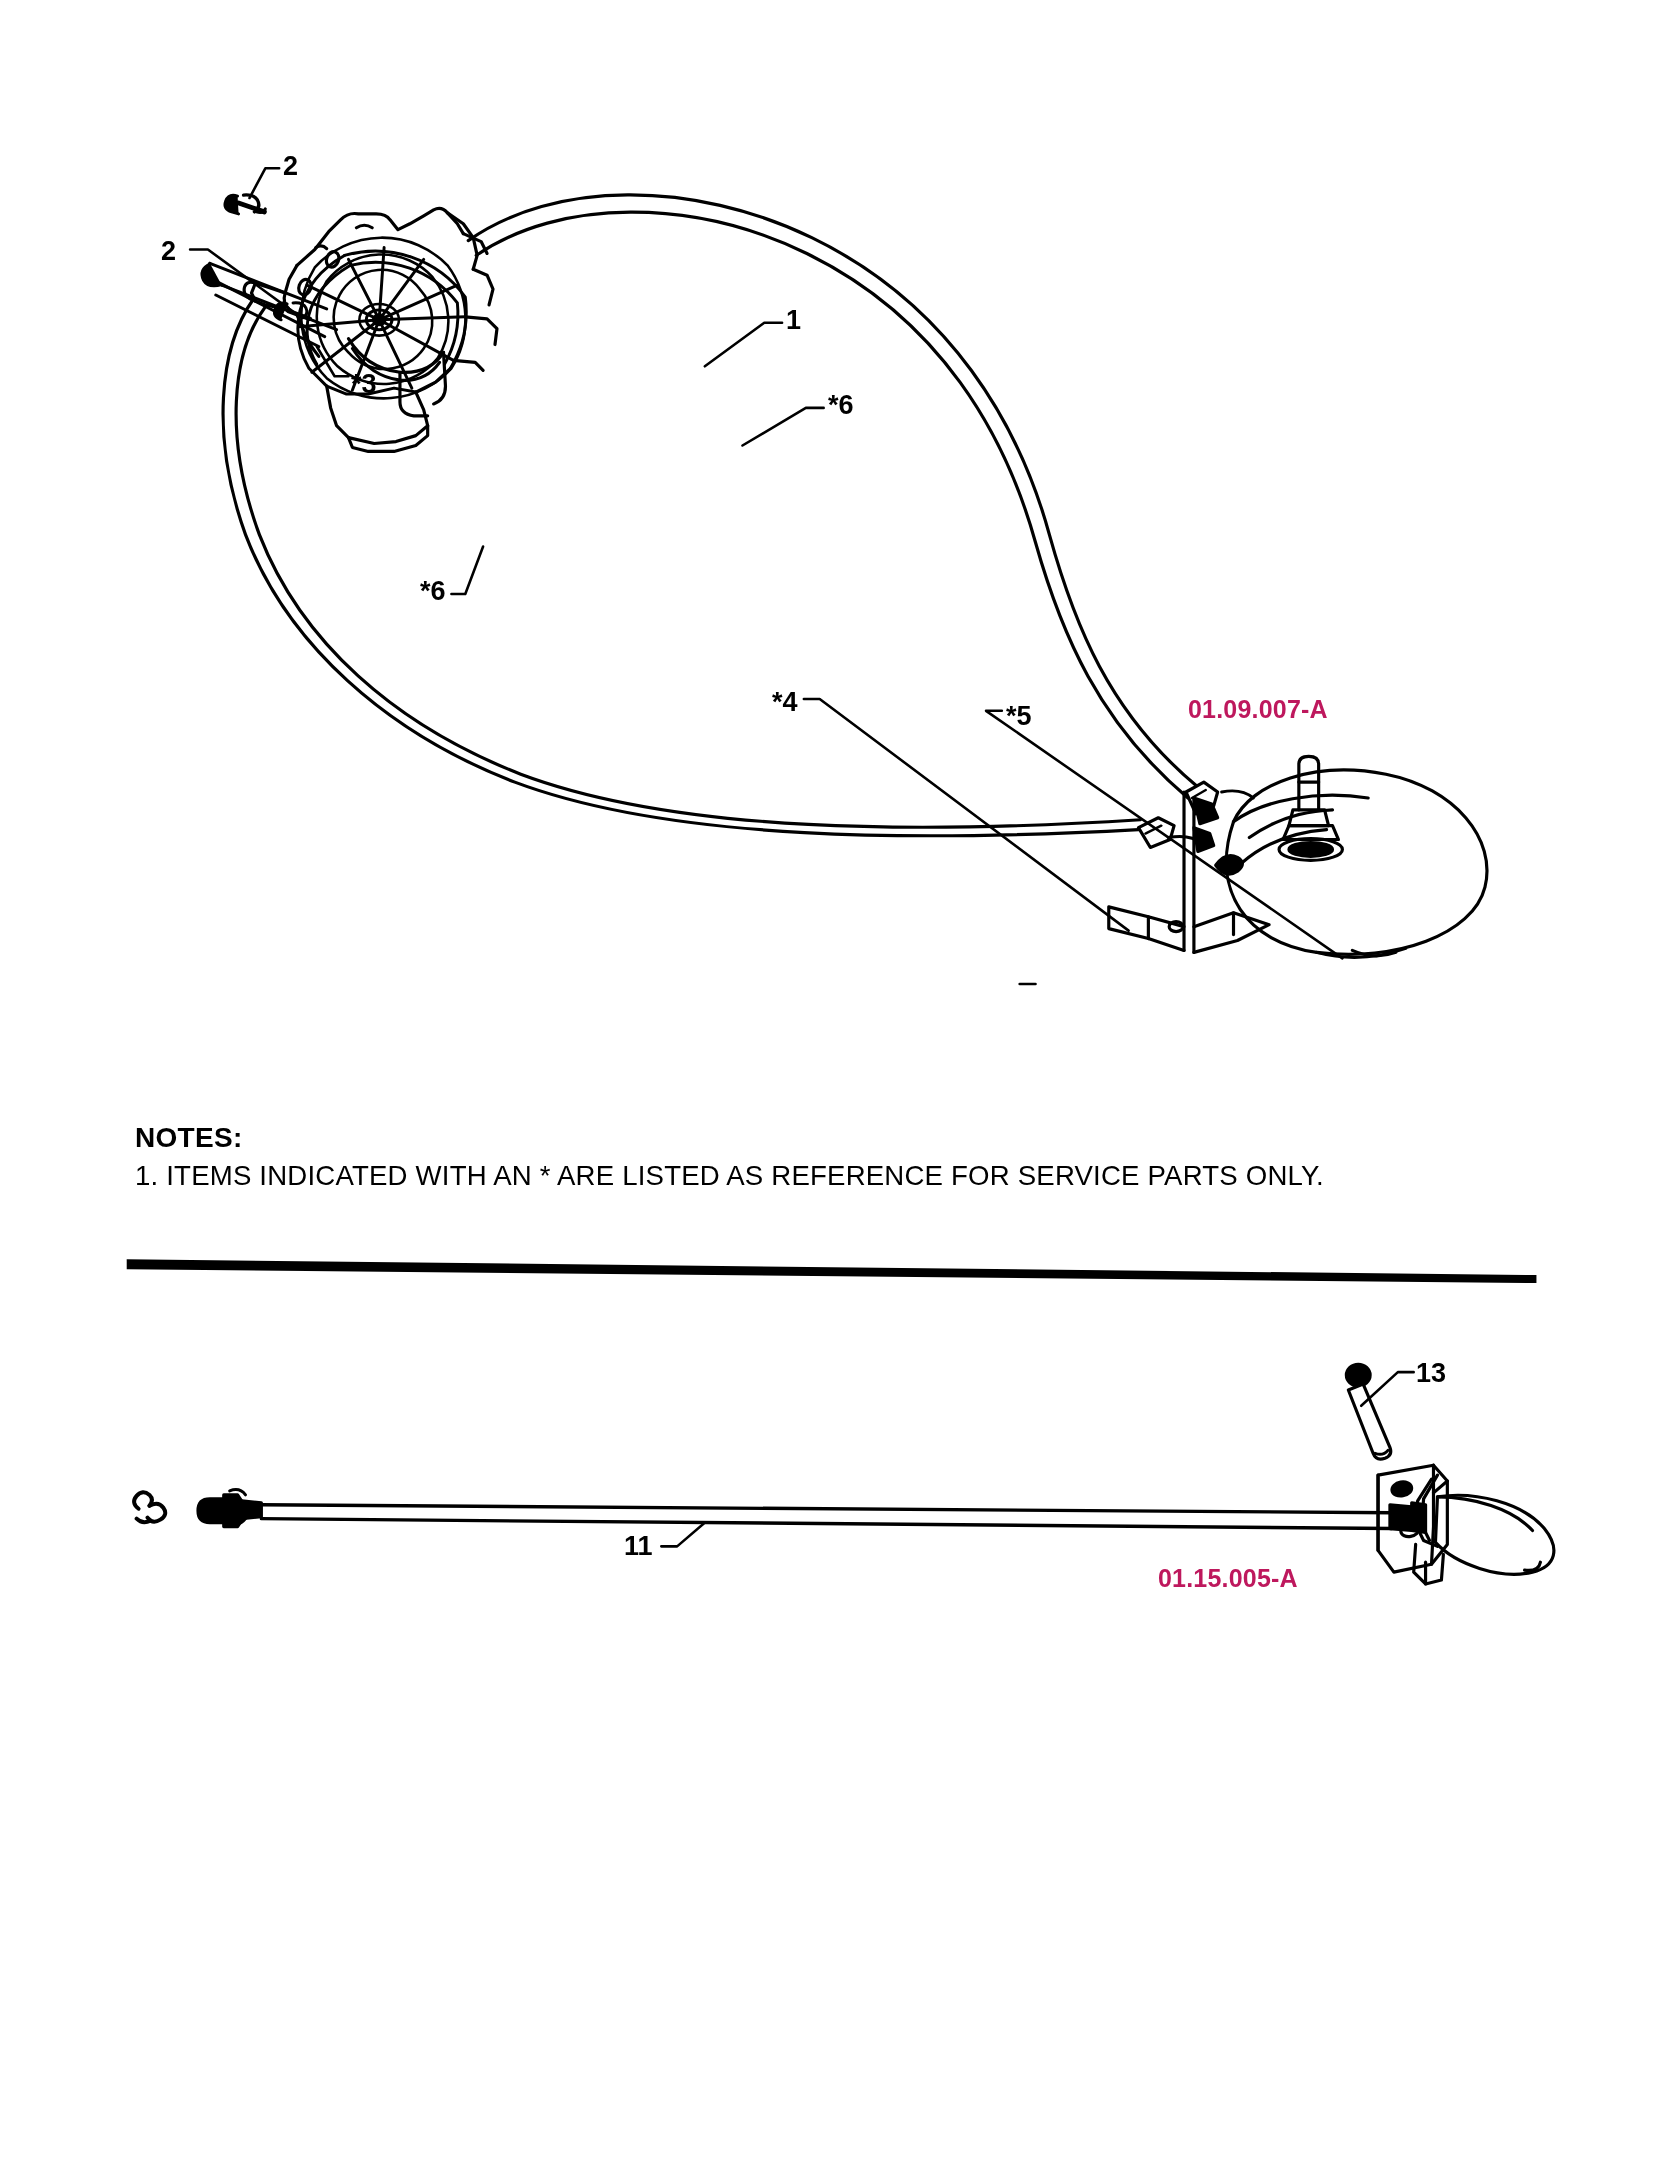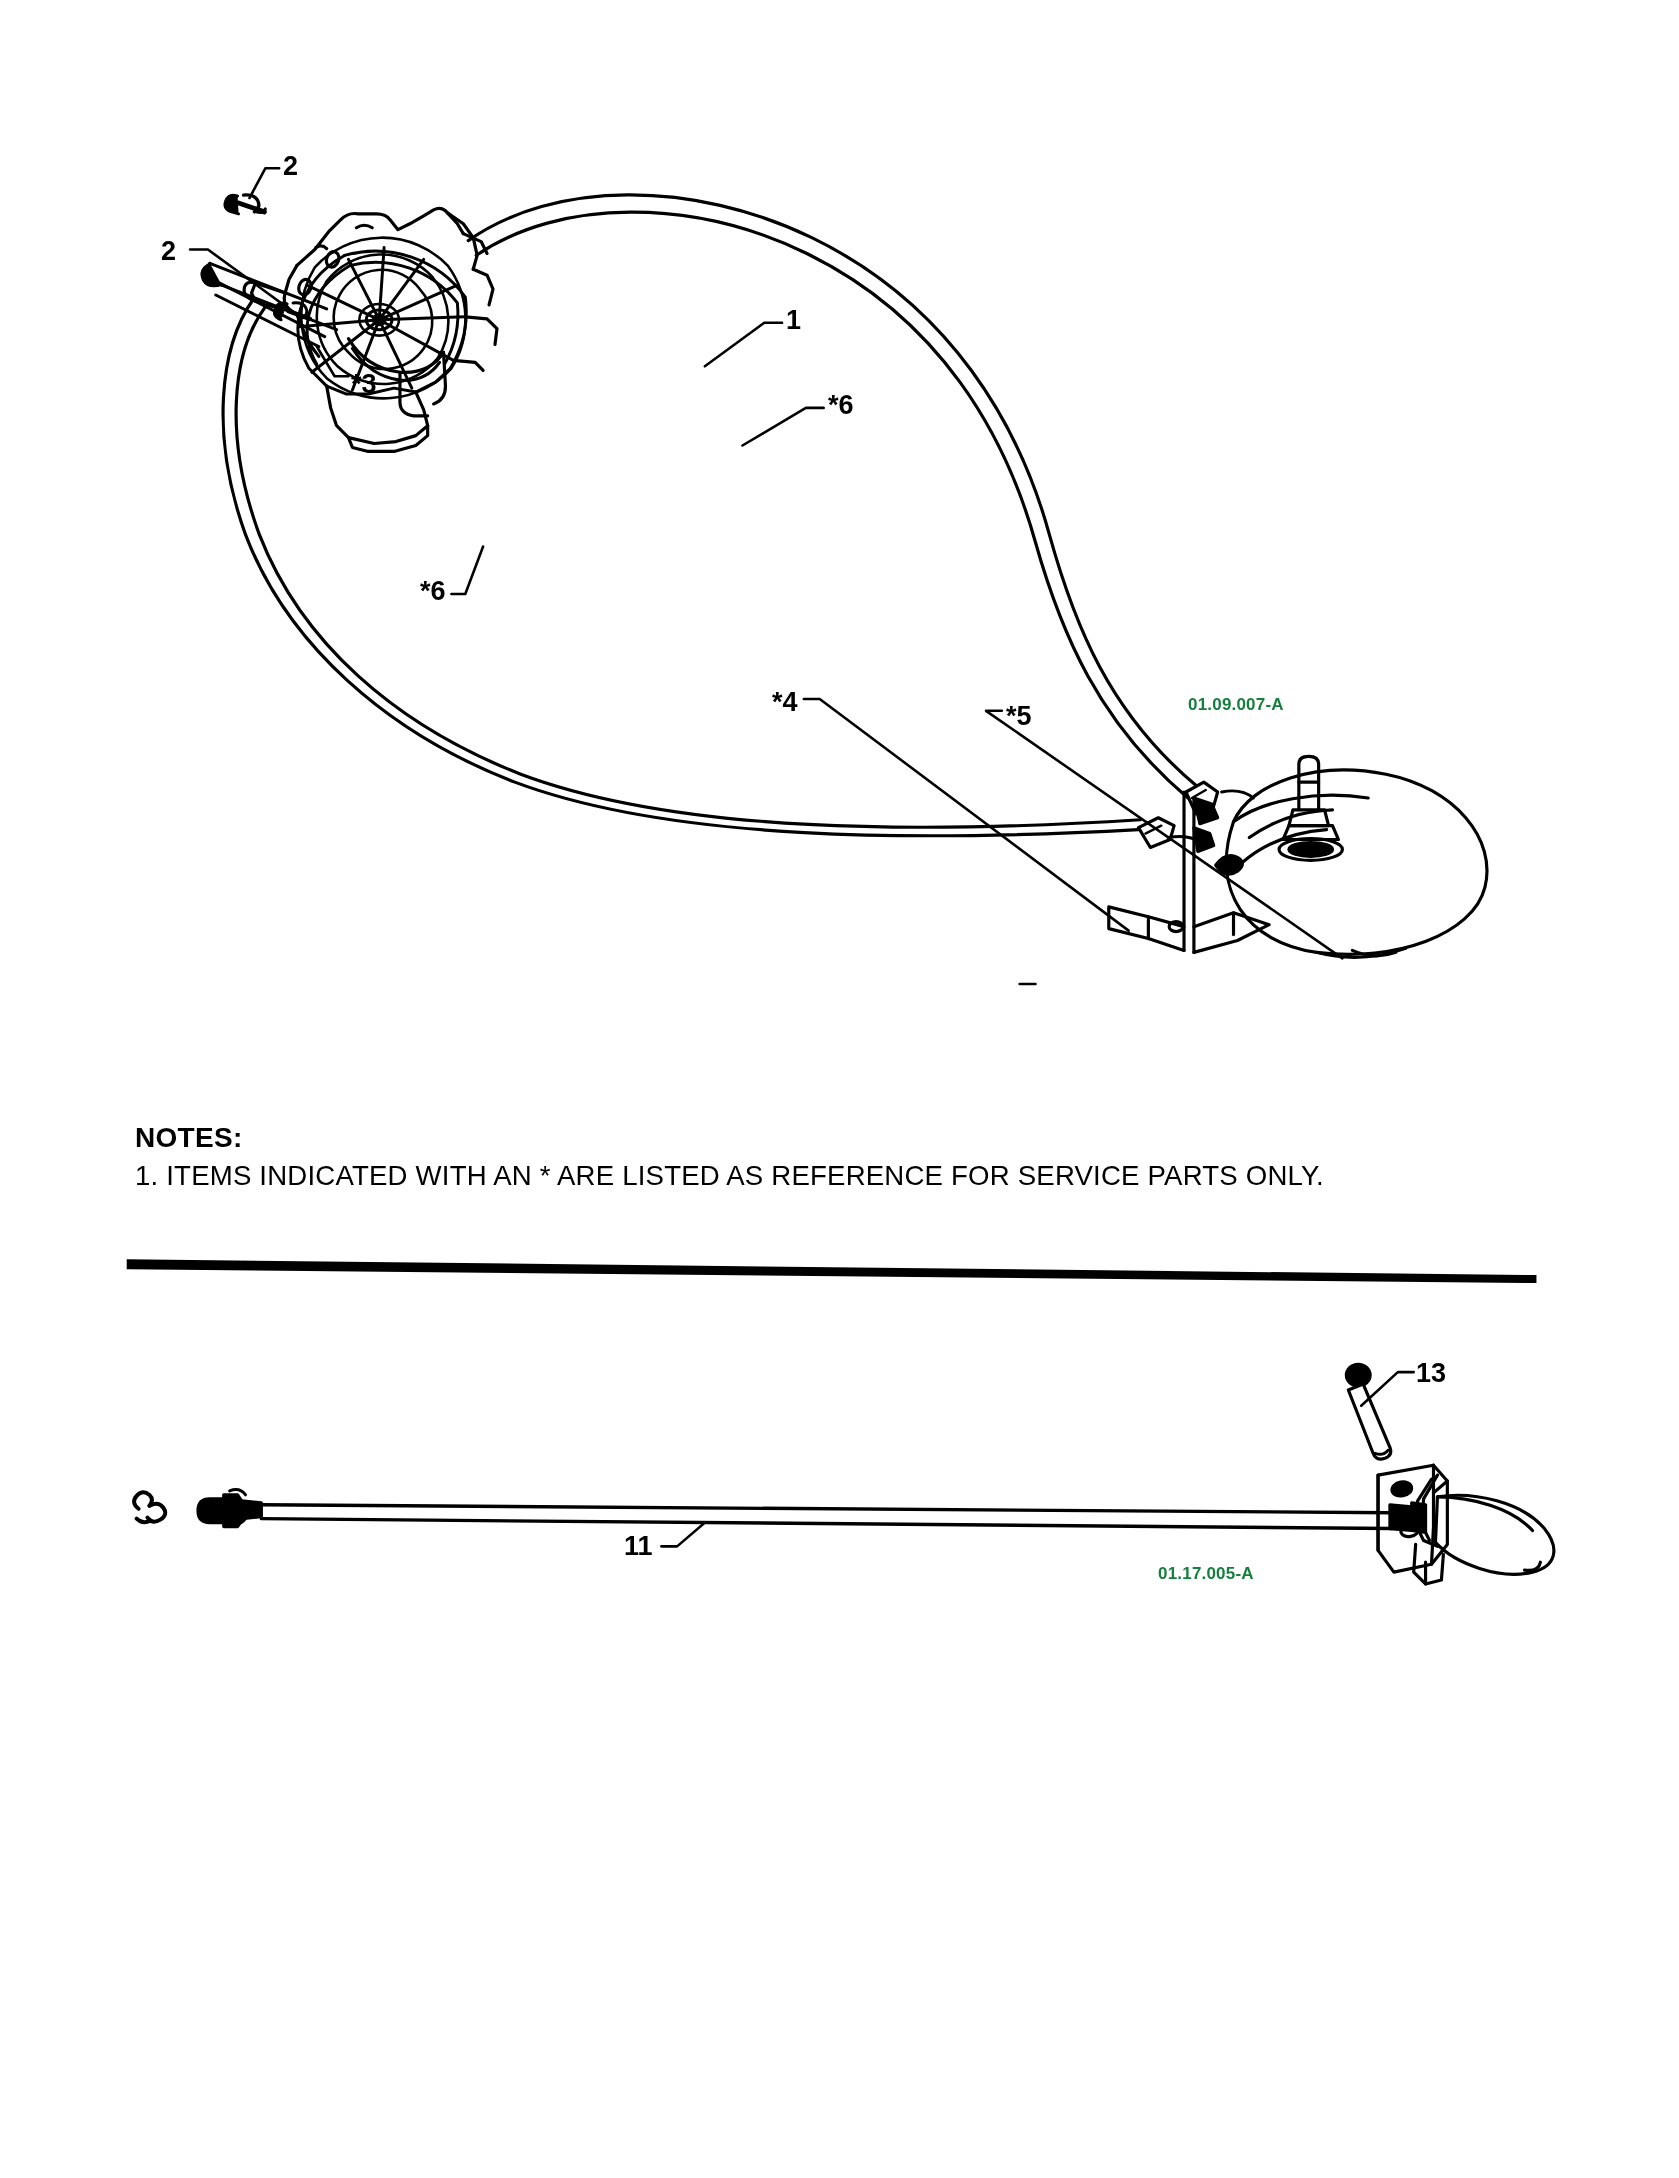--- a/index.html
+++ b/index.html
@@ -35,23 +35,23 @@
     font-weight: bold;
     font-size: 27px;
     line-height: 1;
     color: #000;
     white-space: nowrap;
   }
   .partno {
     position: absolute;
     font-family: "Liberation Sans", sans-serif;
     font-weight: bold;
-    font-size: 17px;
+    font-size: 25px;
     letter-spacing: 0.2px;
-    color: #15803d;
+    color: #be185d;
     white-space: nowrap;
   }
   .notes-block {
     position: absolute;
     left: 127px;
     top: 1122px;
     width: 1287px;
     margin-left: 8px;
   }
   .notes-title {
@@ -356,16 +356,16 @@
         <path d="M1428,1386 L1412,1386 L1375,1420"></path>
 
         <path d="M668,1562 L684,1562 L712,1538"></path>
       </g>
     </g>
   </svg>
 
   <div class="callout" style="left:1416px; top:1360px;">13</div>
   <div class="callout" style="left:624px; top:1533px;">11</div>
 
-  <div class="partno" style="left:1158px; top:1564px;">01.17.005-A</div>
+  <div class="partno" style="left:1158px; top:1564px;">01.15.005-A</div>
 
 </div>
 
 
 </body></html>

